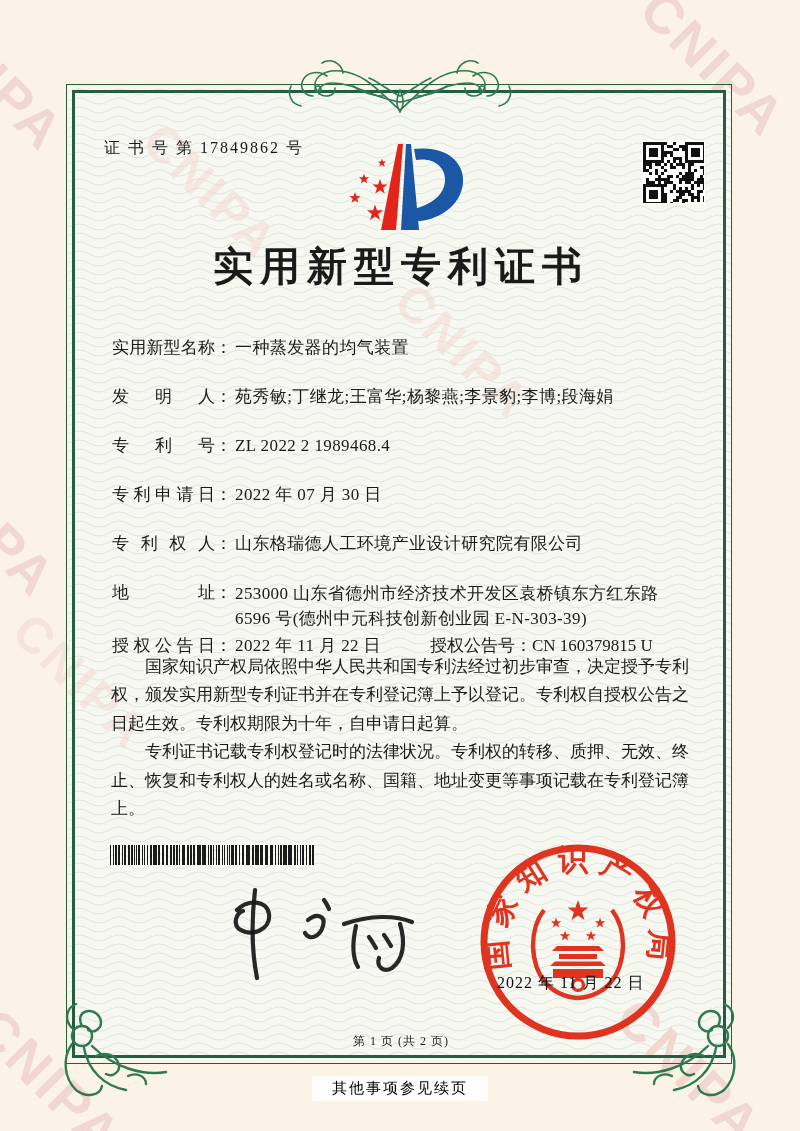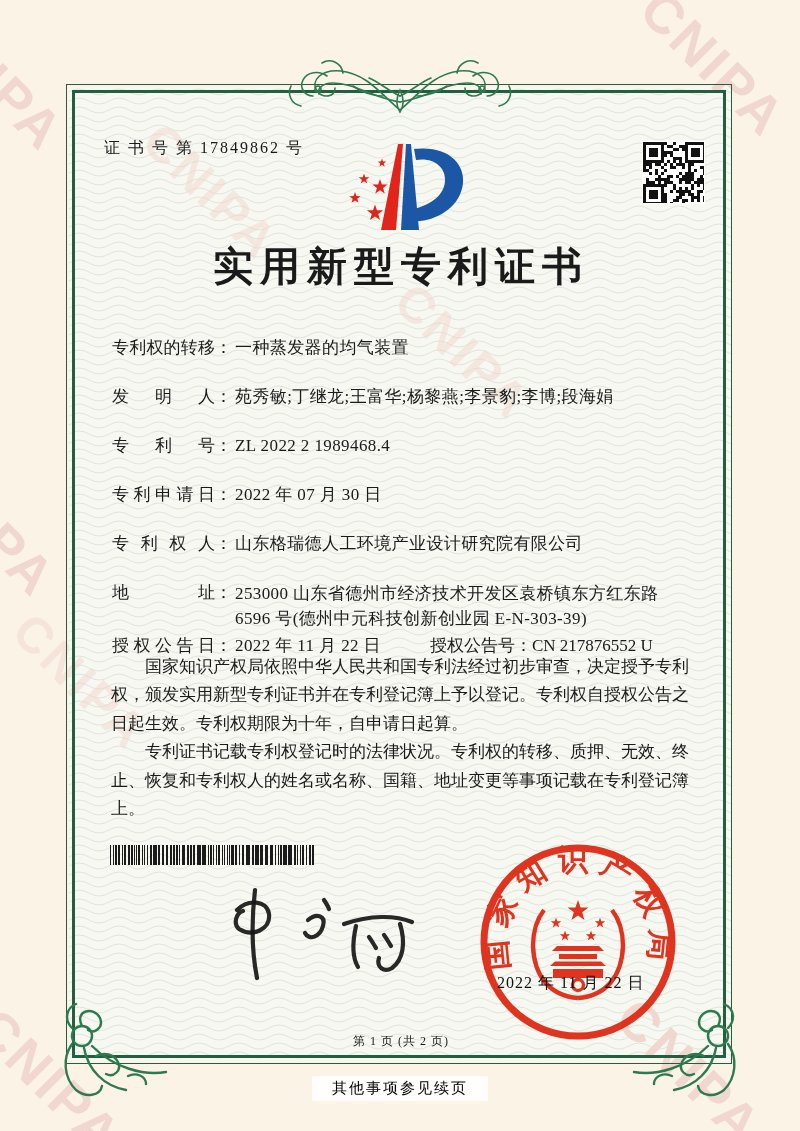--- a/index.html
+++ b/index.html
@@ -516,40 +516,40 @@
           <rect x="21" y="60" width="3" height="3" fill="#111"></rect>
           <rect x="27" y="60" width="3" height="3" fill="#111"></rect>
           <rect x="39" y="60" width="3" height="3" fill="#111"></rect>
         </g>
       </svg>
 
     <h1 class="title">实用新型专利证书</h1>
 
     <div class="fields">
       <div class="frow">
-        <span class="flabel">专利权的转移</span><span class="fcolon">：</span><span class="fval">一种蒸发器的均气装置</span>
+        <span class="flabel">实用新型名称</span><span class="fcolon">：</span><span class="fval">一种蒸发器的均气装置</span>
       </div>
       <div class="frow">
         <span class="flabel">发明人</span><span class="fcolon">：</span><span class="fval">苑秀敏;丁继龙;王富华;杨黎燕;李景豹;李博;段海娟</span>
       </div>
       <div class="frow">
         <span class="flabel">专利号</span><span class="fcolon">：</span><span class="fval">ZL 2022 2 1989468.4</span>
       </div>
       <div class="frow">
         <span class="flabel">专利申请日</span><span class="fcolon">：</span><span class="fval">2022 年 07 月 30 日</span>
       </div>
       <div class="frow">
         <span class="flabel">专利权人</span><span class="fcolon">：</span><span class="fval">山东格瑞德人工环境产业设计研究院有限公司</span>
       </div>
       <div class="frow address">
         <span class="flabel">地址</span><span class="fcolon">：</span><span class="fval wrap">253000  山东省德州市经济技术开发区袁桥镇东方红东路6596 号(德州中元科技创新创业园 E-N-303-39)</span>
       </div>
       <div class="frow">
         <span class="flabel">授权公告日</span><span class="fcolon">：</span><span class="fval">2022 年 11 月 22 日</span>
-        <span class="grant2"><span>授权公告号</span><span>：</span><span>CN 217876552 U</span></span>
+        <span class="grant2"><span>授权公告号</span><span>：</span><span>CN 160379815 U</span></span>
       </div>
     </div>
 
     <div class="body-text">
       <p>国家知识产权局依照中华人民共和国专利法经过初步审查，决定授予专利权，颁发实用新型专利证书并在专利登记簿上予以登记。专利权自授权公告之日起生效。专利权期限为十年，自申请日起算。</p>
       <p>专利证书记载专利权登记时的法律状况。专利权的转移、质押、无效、终止、恢复和专利权人的姓名或名称、国籍、地址变更等事项记载在专利登记簿上。</p>
     </div>
 
     <svg class="barcode" id="barcode-svg" width="212" height="20">
         <rect x="0" y="0" width="1" height="20" fill="#1b1b1b"></rect>

